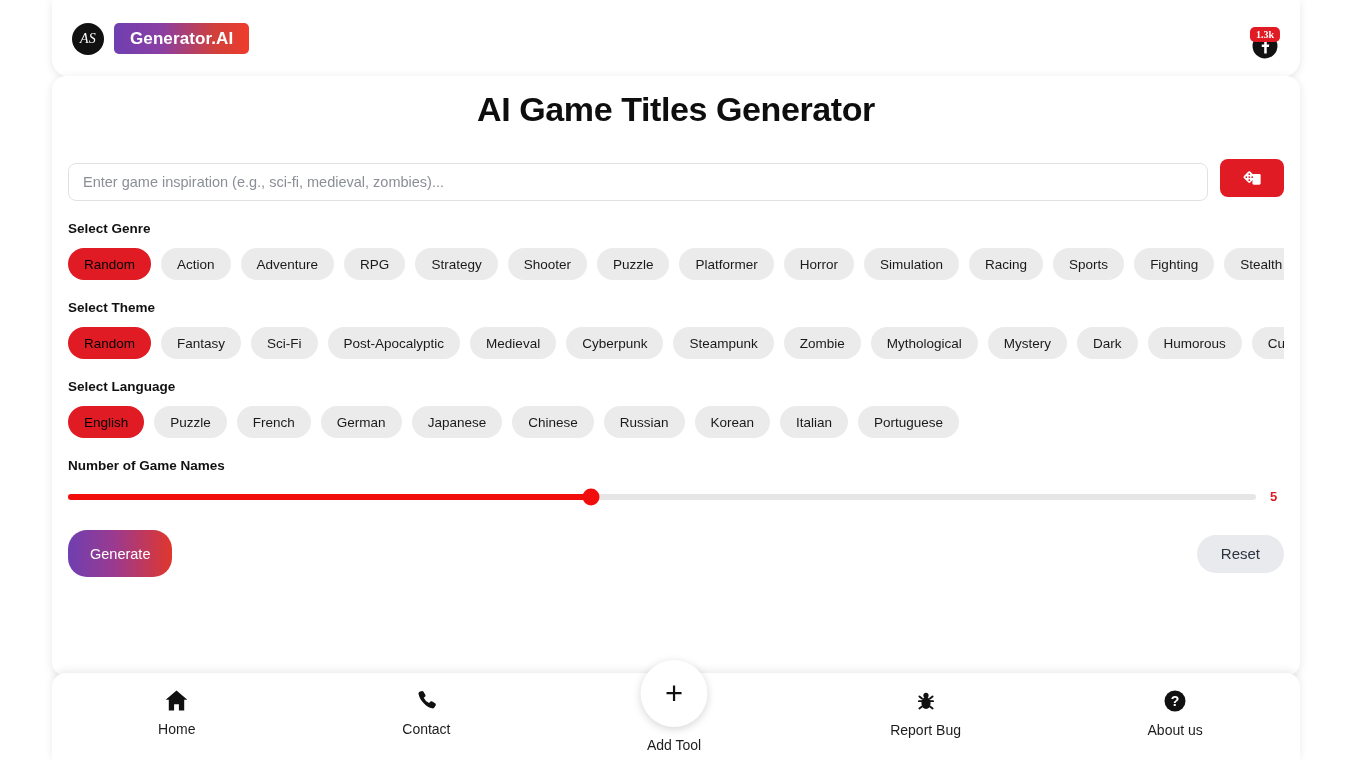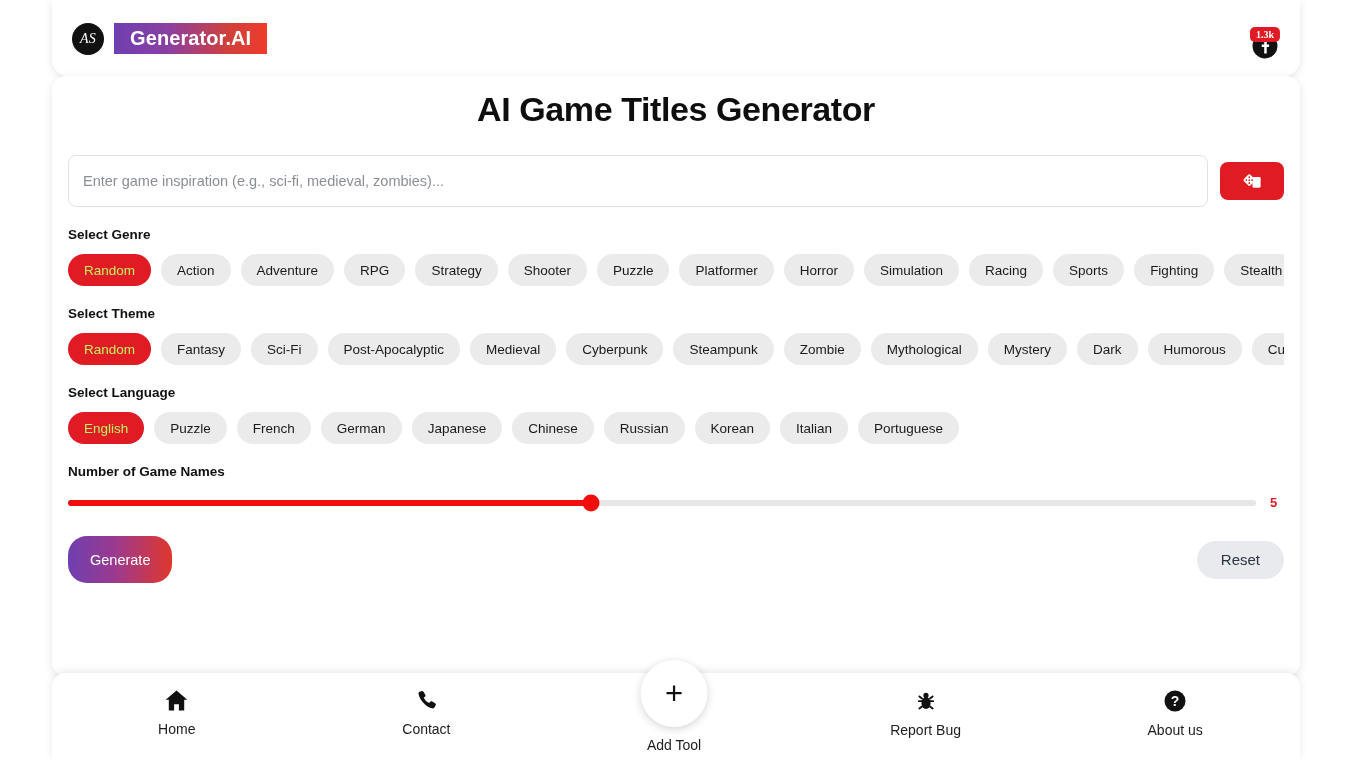--- a/index.html
+++ b/index.html
@@ -22,23 +22,23 @@
   }
   .brand { display: flex; align-items: center; gap: 10px; }
   .brand-avatar {
     width: 32px; height: 32px; border-radius: 50%;
     background: #111111; color: #ffffff;
     display: flex; align-items: center; justify-content: center;
     font-family: "Liberation Serif", serif; font-style: italic;
     font-size: 14px; letter-spacing: .3px;
   }
   .brand-badge {
-    height: 31px; padding: 0 16px; border-radius: 0;
+    height: 31px; padding: 0 16px; border-radius: 5px;
     background: linear-gradient(90deg, #6f3fb0 0%, #8a3fa3 35%, #d1403a 75%, #ef3b2c 100%);
-    color: #ffffff; font-size: 20px; font-weight: 700;
+    color: #ffffff; font-size: 17px; font-weight: 700;
     display: flex; align-items: center; letter-spacing: .1px;
   }
   .social { position: relative; width: 34px; height: 40px; display:flex; align-items:flex-end; justify-content:center;}
   .fb-icon { width: 26px; height: 26px; display:block; }
   .fb-count {
     position: absolute; top: 8px; left: 50%; transform: translateX(-50%);
     background: #e01b24; color: #ffffff; font-size: 10px; font-weight: 700;
     padding: 2px 6px; border-radius: 5px; line-height: 1.1; white-space: nowrap; font-family: Liberation Serif, serif;
   }
 
@@ -56,25 +56,26 @@
   .subtitle {
     margin-top: 18px; text-align: center;
     font-size: 15px; color: #1f1f1f;
   }
 
   .search-row {
     display: flex; align-items: center; gap: 12px;
     margin: 26px 16px 0 16px;
   }
   .search-input {
-    flex: 1 1 auto; height: 52px;
+    flex: 1 1 auto; height: 38px;
     border: 1px solid #dfe1e5; border-radius: 8px;
     padding: 0 14px; font-size: 14.5px; color: #333;
     background: #ffffff; outline: none;
     font-family: "Liberation Sans", sans-serif;
+    margin-top: 8px;
   }
   .search-input::placeholder { color: #8b8f95; }
   .gen-icon-btn {
     width: 64px; height: 38px; border: none; border-radius: 8px;
     background: #e01b24; cursor: pointer;
     display: flex; align-items: center; justify-content: center;
   }
 
   .section { margin: 0 16px; }
   .section-label {
@@ -86,21 +87,21 @@
     white-space: nowrap; overflow: hidden;
   }
   .chip {
     flex: 0 0 auto;
     height: 32px; padding: 0 16px; border-radius: 16px;
     background: #ebebeb; color: #1a1a1a;
     font-size: 13.5px; display: flex; align-items: center;
     cursor: pointer; border: none;
     font-family: "Liberation Sans", sans-serif;
   }
-  .chip.selected { background: #e01b24; color: #bef264; }
+  .chip.selected { background: #e01b24; color: #000000; }
 
   
   .slider-row { display: flex; align-items: center; gap: 14px; margin: 16px 16px 0 16px; }
   .slider-track {
     position: relative; flex: 1 1 auto; height: 6px;
     background: #e6e6e6; border-radius: 3px;
   }
   .slider-fill {
     position: absolute; left: 0; top: 0; height: 6px;
     background: #f20d0d; border-radius: 3px;

